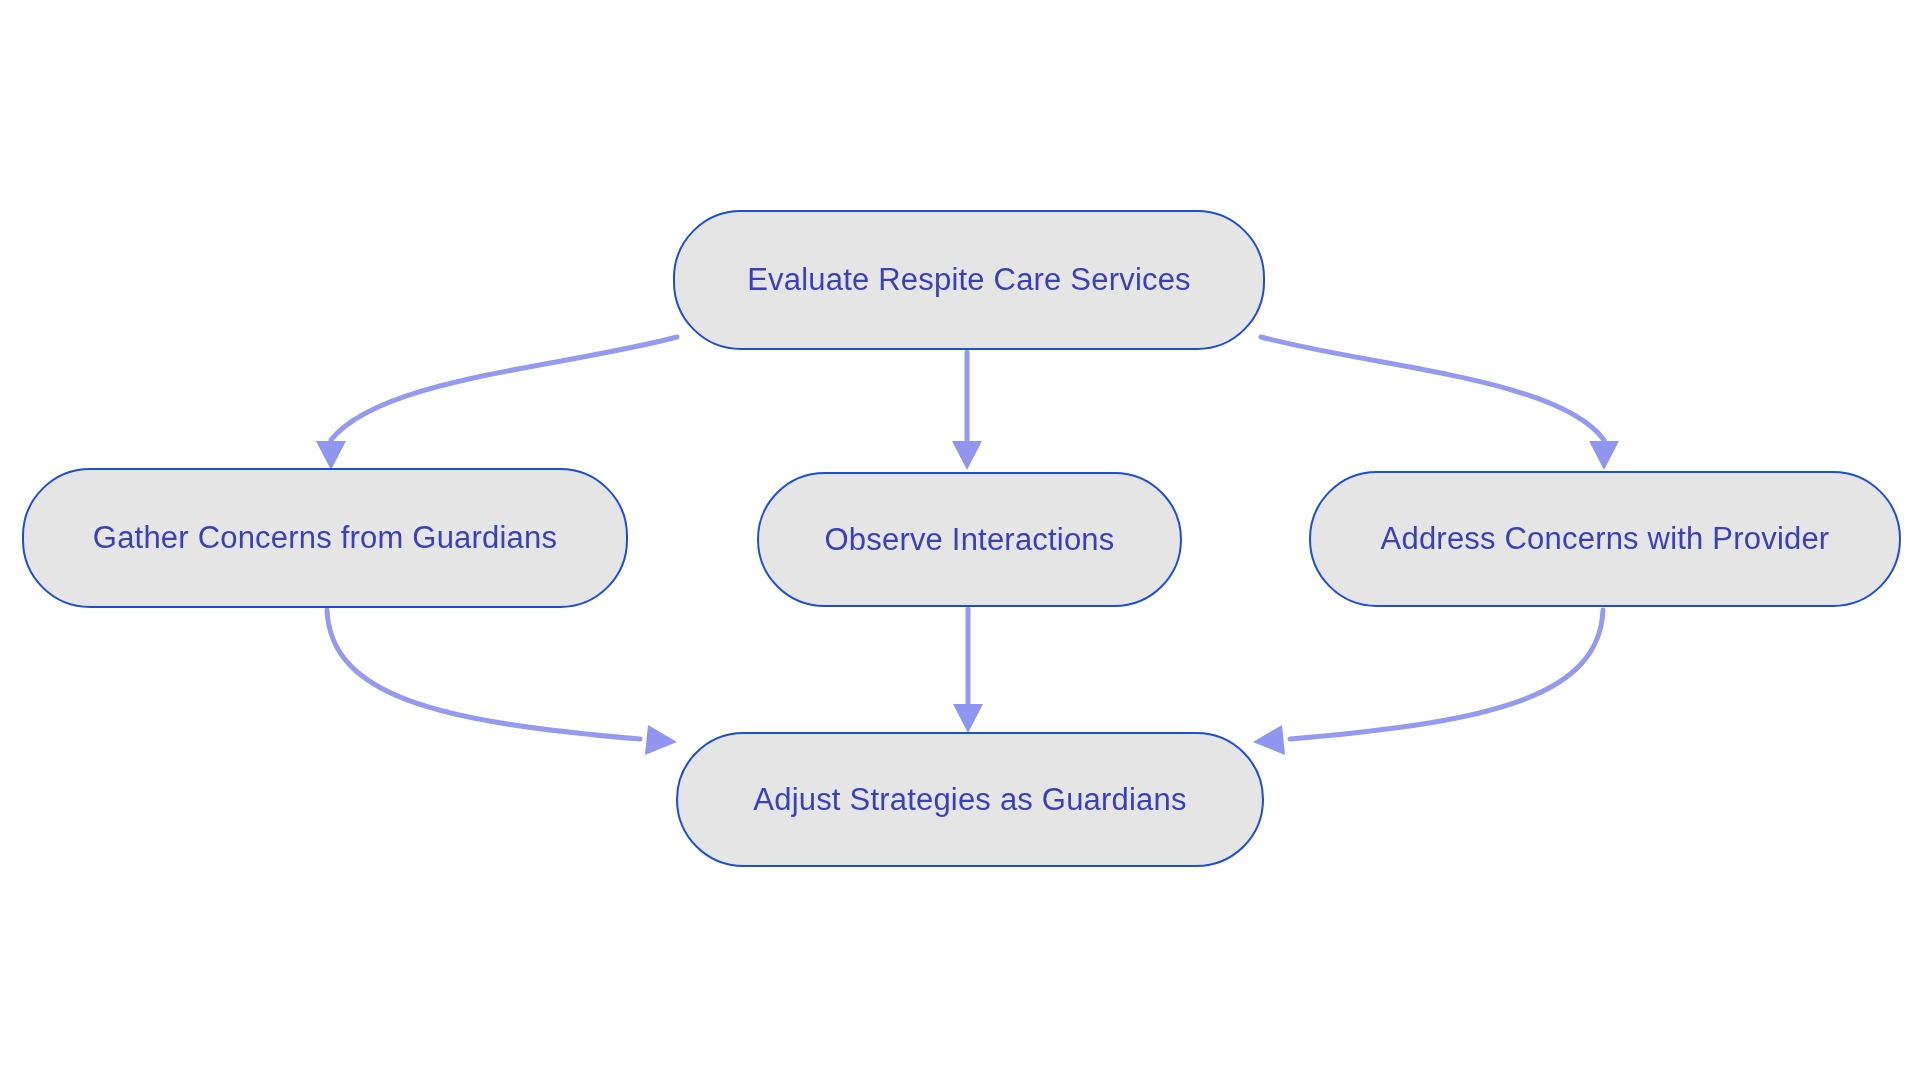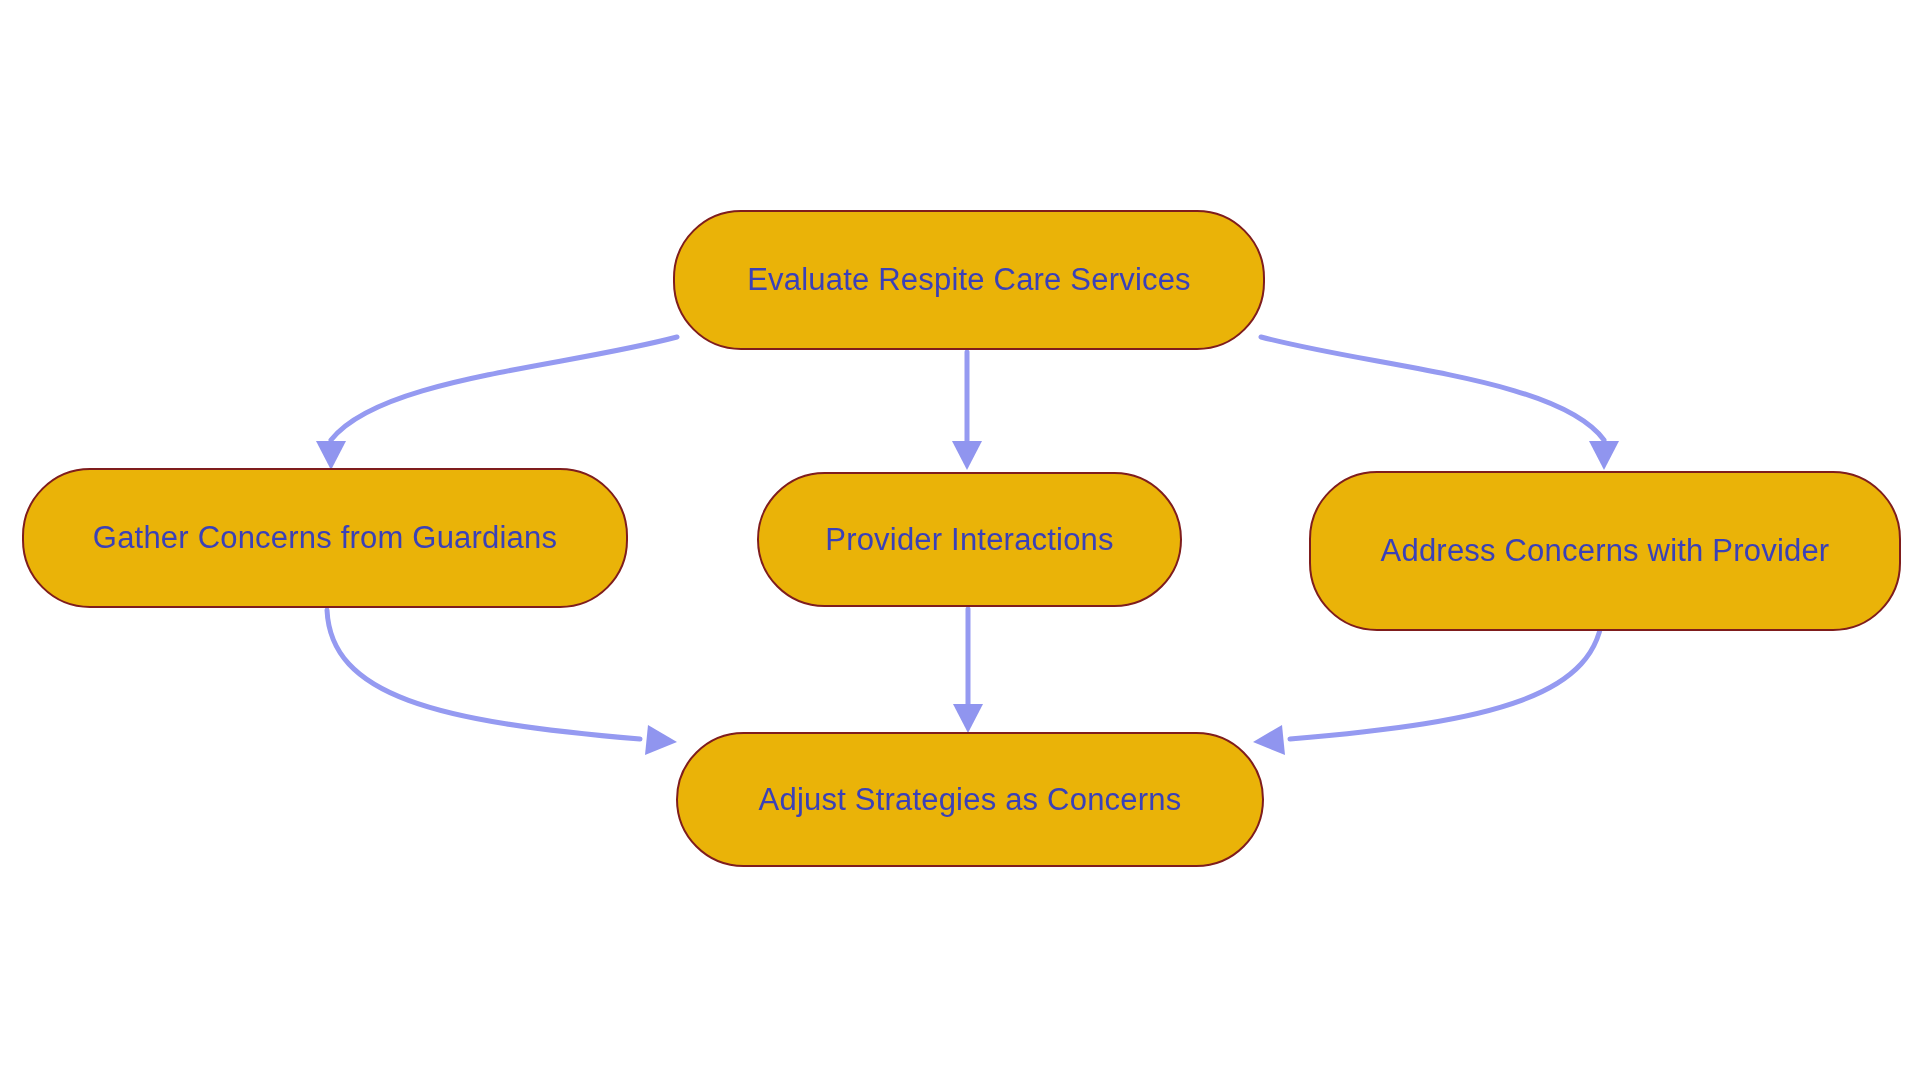--- a/index.html
+++ b/index.html
@@ -29,36 +29,36 @@
     stroke-width: 5;
     stroke-linecap: round;
   }
   .arrowhead {
     fill: #9095ef;
     stroke: none;
   }
   .node {
     position: absolute;
     box-sizing: border-box;
-    background: #eab308;
-    border: 2px solid #7f1d1d;
+    background: #e5e5e5;
+    border: 2px solid #1d4ed8;
     border-radius: 68px;
     display: flex;
     align-items: center;
     justify-content: center;
     text-align: center;
     color: #3a41b8;
     font-size: 31px;
     letter-spacing: 0.2px;
     cursor: pointer;
   }
   .node-evaluate { left: 673px; top: 210px; width: 592px; height: 140px; }
   .node-gather   { left: 22px;  top: 468px; width: 606px; height: 140px; }
   .node-observe  { left: 757px; top: 472px; width: 425px; height: 135px; }
-  .node-address  { left: 1309px;top: 471px; width: 592px; height: 160px; }
+  .node-address  { left: 1309px;top: 471px; width: 592px; height: 136px; }
   .node-adjust   { left: 676px; top: 732px; width: 588px; height: 135px; }
 </style>
 </head>
 <body>
 
 <div class="canvas">
 
   <svg class="edges" viewBox="0 0 1920 1083" aria-hidden="true">
 
     <g>
@@ -94,24 +94,24 @@
 
   <div class="node node-evaluate">
     <span>Evaluate Respite Care Services</span>
   </div>
 
   <div class="node node-gather">
     <span>Gather Concerns from Guardians</span>
   </div>
 
   <div class="node node-observe">
-    <span>Provider Interactions</span>
+    <span>Observe Interactions</span>
   </div>
 
   <div class="node node-address">
     <span>Address Concerns with Provider</span>
   </div>
 
   <div class="node node-adjust">
-    <span>Adjust Strategies as Concerns</span>
+    <span>Adjust Strategies as Guardians</span>
   </div>
 
 </div>
 
 </body></html>

